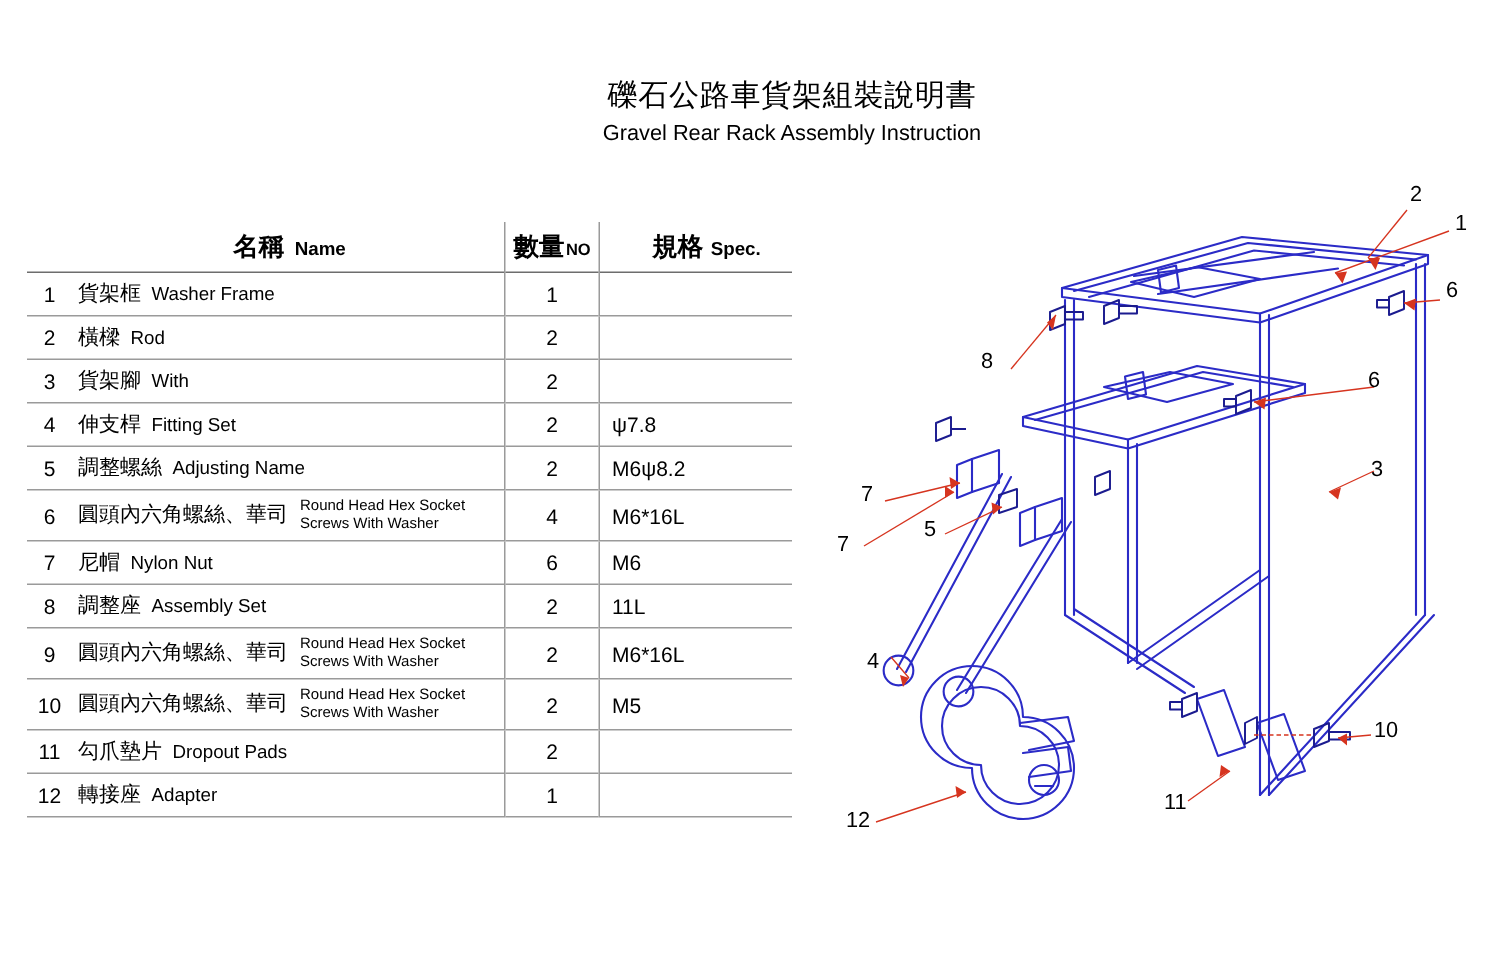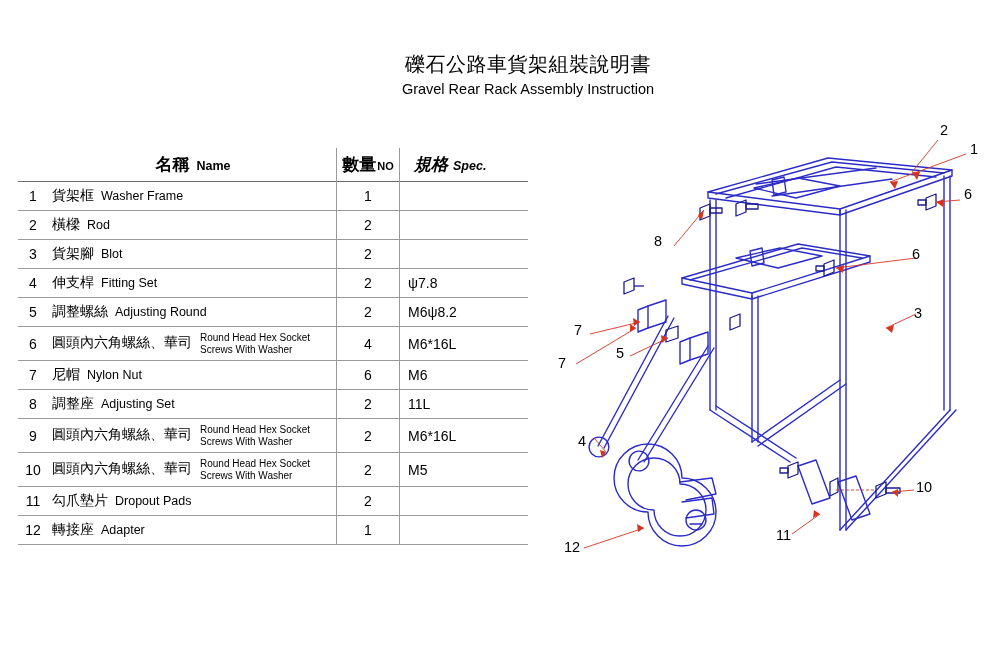--- a/index.html
+++ b/index.html
@@ -116,23 +116,22 @@
   }
   thead .c-qty .nm-zh {
     font-size: 17px;
   }
   thead .c-qty .nm-en {
     font-size: 11px;
     margin-left: 1px;
     text-align: center;
   }
   thead .c-spec {
-    text-align: left;
+    text-align: center;
     padding-left: 14px !important;
-    font-style: italic;
   }
   thead .c-spec .nm-zh {
     font-size: 17px;
   }
   thead .c-spec .nm-en {
     font-size: 12.5px;
     margin-left: 5px;
   }
 
   
@@ -193,37 +192,37 @@
           <td class="c-idx">2</td>
           <td class="c-name">
             <span class="nm-zh">橫樑</span><span class="nm-en">Rod</span>
           </td>
           <td class="c-qty">2</td>
           <td class="c-spec"></td>
         </tr>
         <tr>
           <td class="c-idx">3</td>
           <td class="c-name">
-            <span class="nm-zh">貨架腳</span><span class="nm-en">Blot</span>
+            <span class="nm-zh">貨架腳</span><span class="nm-en">With</span>
           </td>
           <td class="c-qty">2</td>
           <td class="c-spec"></td>
         </tr>
         <tr>
           <td class="c-idx">4</td>
           <td class="c-name">
             <span class="nm-zh">伸支桿</span><span class="nm-en">Fitting Set</span>
           </td>
           <td class="c-qty">2</td>
           <td class="c-spec">ψ7.8</td>
         </tr>
         <tr>
           <td class="c-idx">5</td>
           <td class="c-name">
-            <span class="nm-zh">調整螺絲</span><span class="nm-en">Adjusting Round</span>
+            <span class="nm-zh">調整螺絲</span><span class="nm-en">Adjusting Name</span>
           </td>
           <td class="c-qty">2</td>
           <td class="c-spec">M6ψ8.2</td>
         </tr>
         <tr>
           <td class="c-idx">6</td>
           <td class="c-name">
             <span class="nm-zh">圓頭內六角螺絲、華司</span><span class="nm-en2">Round Head Hex Socket
 Screws With Washer</span>
           </td>
@@ -234,21 +233,21 @@
           <td class="c-idx">7</td>
           <td class="c-name">
             <span class="nm-zh">尼帽</span><span class="nm-en">Nylon Nut</span>
           </td>
           <td class="c-qty">6</td>
           <td class="c-spec">M6</td>
         </tr>
         <tr>
           <td class="c-idx">8</td>
           <td class="c-name">
-            <span class="nm-zh">調整座</span><span class="nm-en">Adjusting Set</span>
+            <span class="nm-zh">調整座</span><span class="nm-en">Assembly Set</span>
           </td>
           <td class="c-qty">2</td>
           <td class="c-spec">11L</td>
         </tr>
         <tr>
           <td class="c-idx">9</td>
           <td class="c-name">
             <span class="nm-zh">圓頭內六角螺絲、華司</span><span class="nm-en2">Round Head Hex Socket
 Screws With Washer</span>
           </td>

